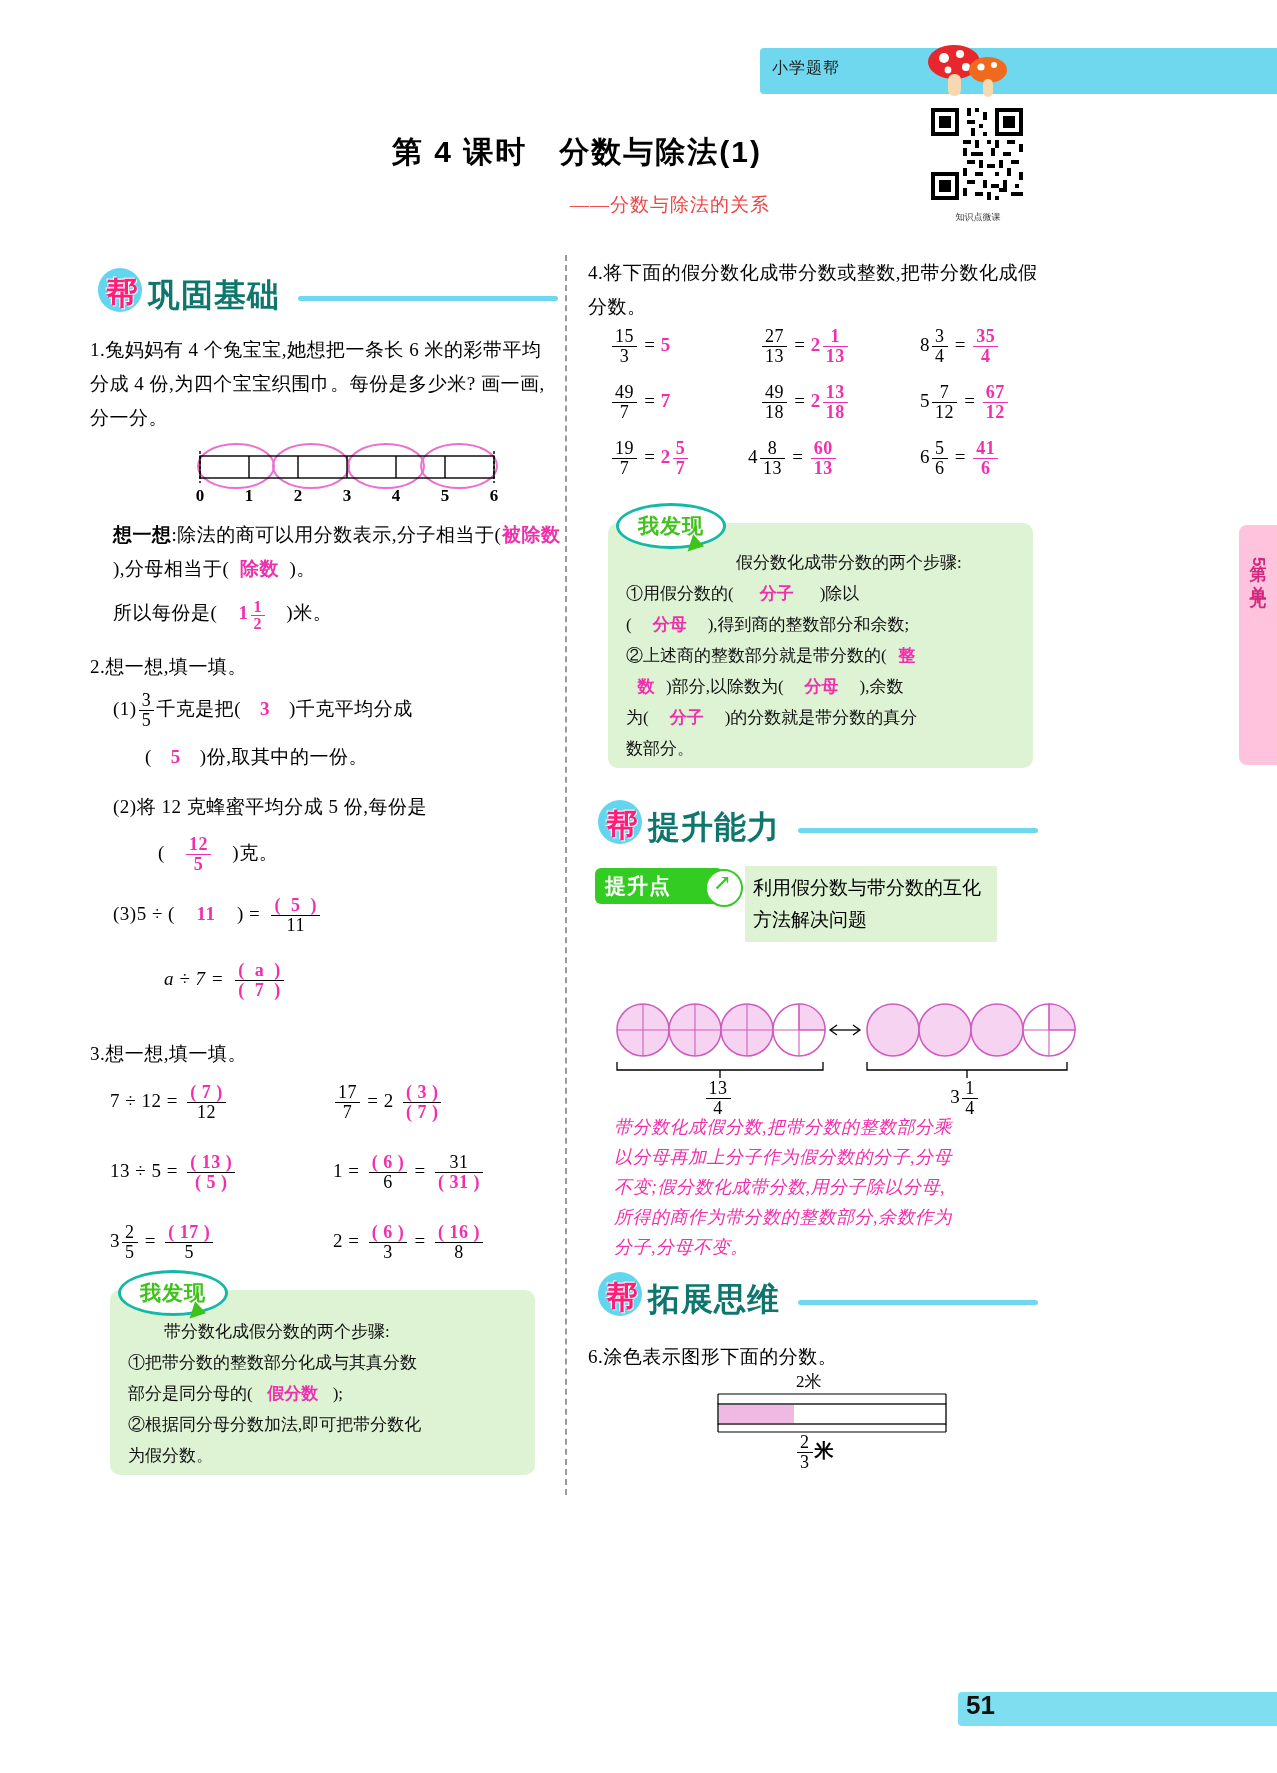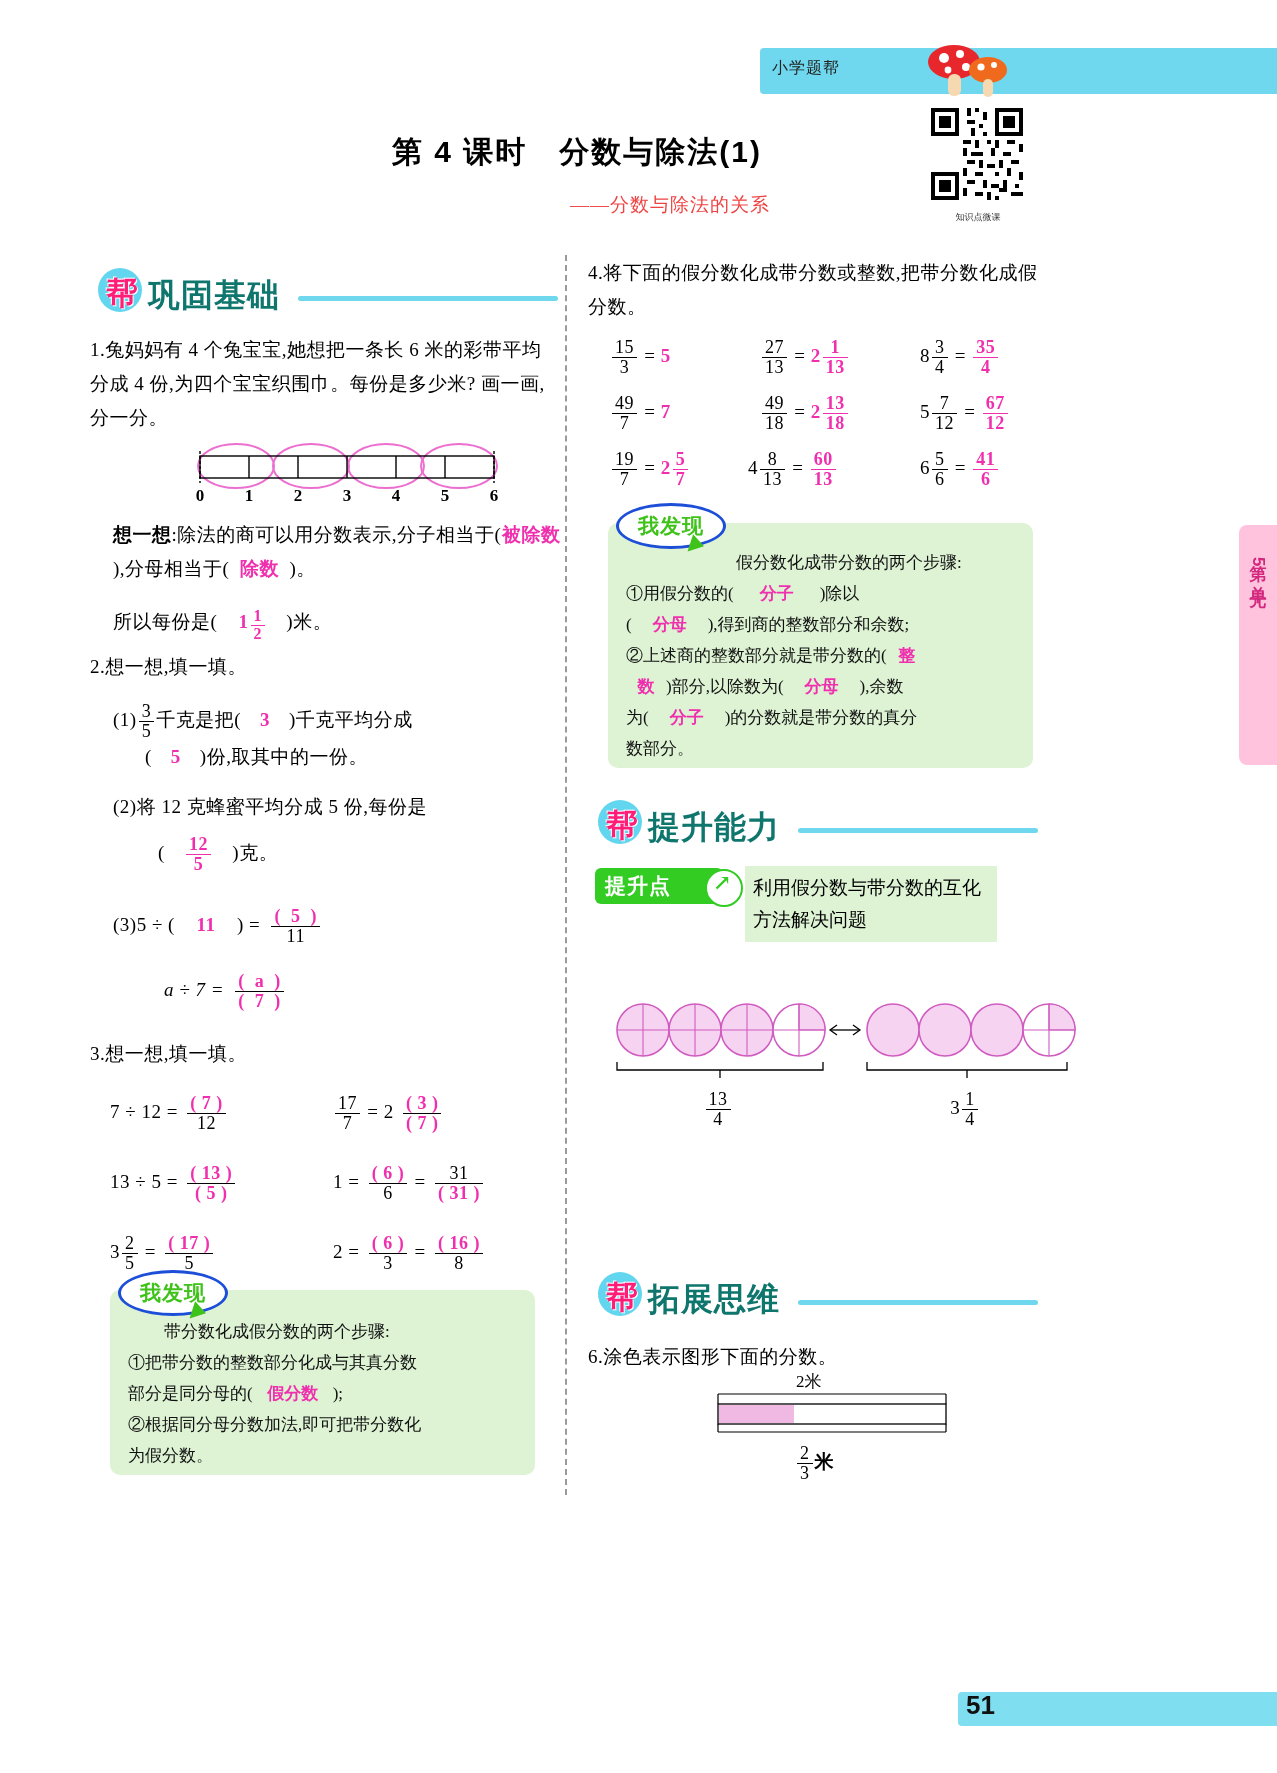--- a/index.html
+++ b/index.html
@@ -45,35 +45,35 @@
   .banner .btxt{position:absolute;left:50px;top:6px;font-size:32px;font-weight:bold;
      color:#0f766e;font-family:"Liberation Sans",sans-serif;letter-spacing:1px;text-align:right;}
   .banner .rule{position:absolute;top:28px;height:5px;background:#6fd8ee;border-radius:3px;}
   .divider{position:absolute;left:565px;top:255px;width:0;height:1240px;
      border-left:2px dashed #9a9a9a;}
 
   .q{position:relative;font-size:19px;line-height:34px;letter-spacing:.5px;}
 
   
   .fr{display:inline-block;vertical-align:-0.55em;text-align:center;
-      margin:12px 2px;line-height:1.05;}
+      margin:1px 2px;line-height:1.05;}
   .fr .n{display:block;font-size:16px;padding:0 3px;}
   .fr .d{display:block;font-size:16px;border-top:1.4px solid #000;padding:0 3px;}
   .fr.big .n,.fr.big .d{font-size:18px;}
   .ans{color:#f02fae;font-weight:bold;}
   .ans-fr .d{border-top-color:#f02fae;}
   .blank{display:inline-block;min-width:60px;text-align:center;color:#f02fae;
      font-weight:bold;}
 
   
   .gbox{position:absolute;background:#ddf3d4;border-radius:10px;}
   .gbox .body{padding:18px 16px 14px 18px;font-size:17px;line-height:31px;
      color:#111;font-family:Liberation Serif, serif;}
   .tag-wrap{position:absolute;left:8px;top:-20px;}
-  .tag-oval{width:104px;height:40px;border:3px solid #1d4ed8;border-radius:50%;
+  .tag-oval{width:104px;height:40px;border:3px solid #14b8a6;border-radius:50%;
      background:#fff;display:flex;align-items:center;justify-content:center;}
   .tag-oval span{color:#3fc21a;font-weight:bold;font-size:21px;
      font-family:"Liberation Sans",sans-serif;letter-spacing:1px;}
   .tag-tail{position:absolute;left:74px;top:33px;width:0;height:0;
      border-left:14px solid #3fc21a;border-top:8px solid transparent;
      border-bottom:10px solid transparent;transform:rotate(18deg);}
 
   
   .tsd{position:absolute;}
   .tsd .pill{position:absolute;left:0;top:0;width:128px;height:36px;background:#33cc22;
@@ -493,20 +493,27 @@
     <path d="M252 62 L252 70 L352 70 M352 70 L452 70 L452 62 M352 70 L352 78" stroke="#000" stroke-width="1.3" fill="none"></path>
   </svg>
 
   <div style="position:absolute;left:688px;top:1078px;text-align:center;width:60px;" class="q">
     <span class="fr big"><span class="n">13</span><span class="d">4</span></span>
   </div>
   <div style="position:absolute;left:930px;top:1078px;text-align:center;width:70px;" class="q">
     <span>3</span><span class="fr big"><span class="n">1</span><span class="d">4</span></span>
   </div>
 
+  <div class="hand" style="left:614px;top:1112px;width:430px;">
+    <div>带分数化成假分数,把带分数的整数部分乘</div>
+    <div>以分母再加上分子作为假分数的分子,分母</div>
+    <div>不变;假分数化成带分数,用分子除以分母,</div>
+    <div>所得的商作为带分数的整数部分,余数作为</div>
+    <div>分子,分母不变。</div>
+  </div>
 
   <div class="banner" style="left:598px;top:1272px;width:440px;">
     <div class="bubble"></div>
     <div class="bang">帮</div>
     <div class="btxt">拓展思维</div>
     <div class="rule" style="left:200px;width:240px;"></div>
   </div>
 
   <div style="position:absolute;left:588px;top:1340px;width:460px;" class="q">
     <span>6.</span><span>涂色表示图形下面的分数。</span>

